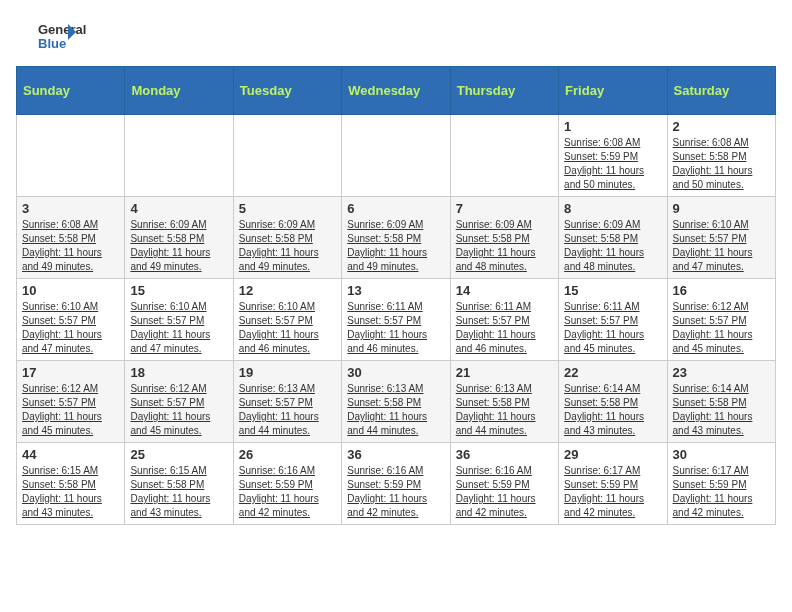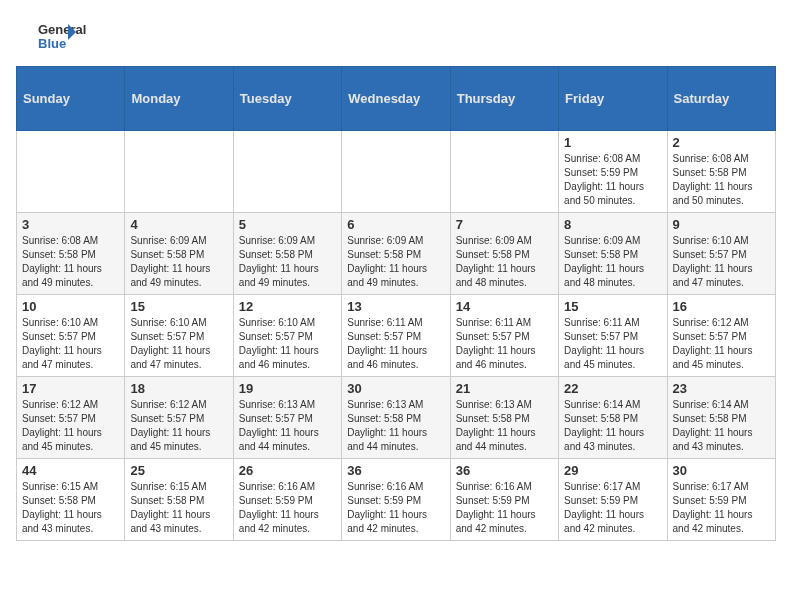--- a/index.html
+++ b/index.html
@@ -37,24 +37,24 @@
       font-size: 15px;
       color: #333;
     }
     .calendar {
       width: 100%;
       border-collapse: collapse;
       border: 1px solid #ccc;
     }
     .calendar th {
       background-color: #2e6db4;
-      color: #e5e5e5;
+      color: #bef264;
       font-size: 13px;
       font-weight: bold;
-      padding: 24px 6px;
+      padding: 16px 6px;
       text-align: left;
       border: 1px solid #2563a0;
     }
     .calendar td {
       vertical-align: top;
       border: 1px solid #ccc;
       padding: 4px 5px;
       font-size: 10px;
       color: #333;
       width: 108px;
@@ -71,20 +71,21 @@
       font-size: 13px;
       font-weight: bold;
       color: #333;
       display: block;
       margin-bottom: 2px;
     }
     .day-info {
       font-size: 10px;
       color: #333;
       line-height: 1.4;
+      text-decoration: underline;
     }
     .empty-cell {
       background: #fff !important;
     }
   </style>
 </head>
 <body>
 
 <div class="header">
   <div class="logo">

